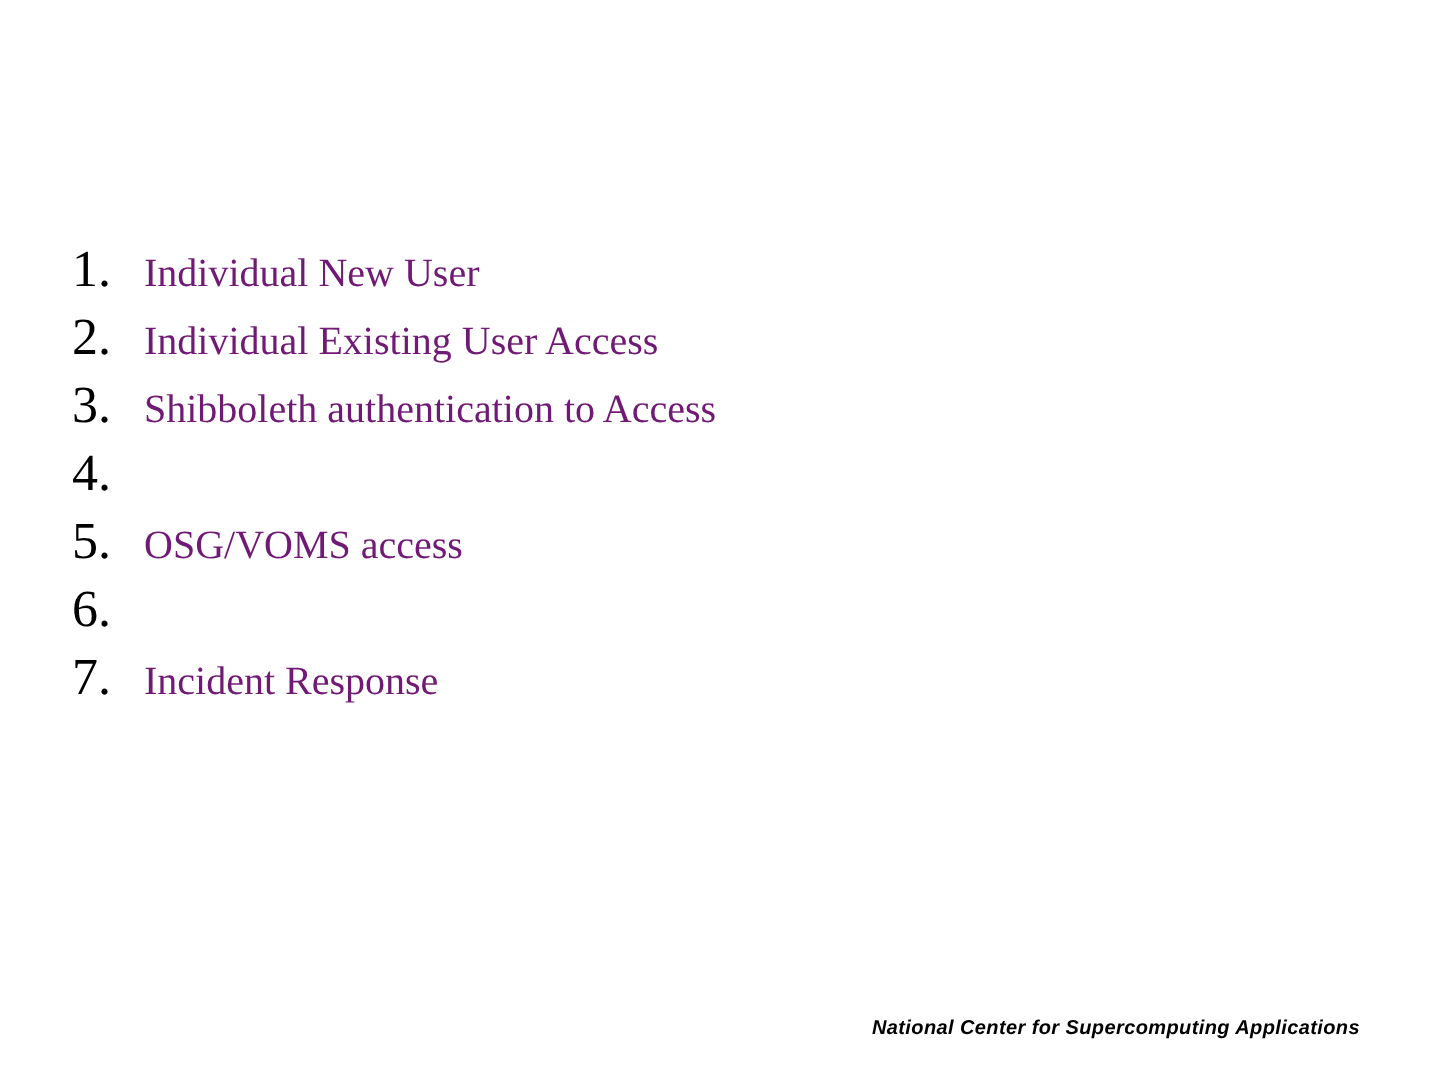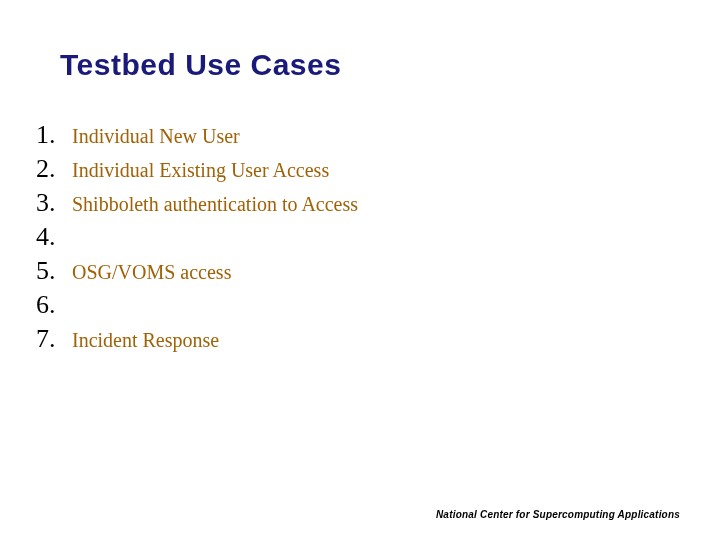--- a/index.html
+++ b/index.html
@@ -43,41 +43,40 @@
     width: 36px;
     font-family: "Times New Roman", Times, serif;
     font-size: 26px;
     font-weight: normal;
     color: #000;
     text-align: left;
   }
   .item {
     font-family: "Times New Roman", Times, serif;
     font-size: 20px;
-    color: #a16207;
+    color: #701a75;
     padding-top: 2px;
   }
   .footer {
     position: absolute;
     right: 40px;
     bottom: 20px;
     font-family: Arial, Helvetica, sans-serif;
     font-size: 10px;
     font-style: italic;
     font-weight: bold;
     color: #000;
     letter-spacing: 0.2px;
   }
 </style>
 </head>
 <body>
 
 <div class="slide">
 
-  <div class="title">Testbed Use Cases</div>
 
   <div class="list">
     <div class="row">
       <div class="num">1.</div>
       <div class="item">Individual New User</div>
     </div>
     <div class="row">
       <div class="num">2.</div>
       <div class="item">Individual Existing User Access</div>
     </div>

